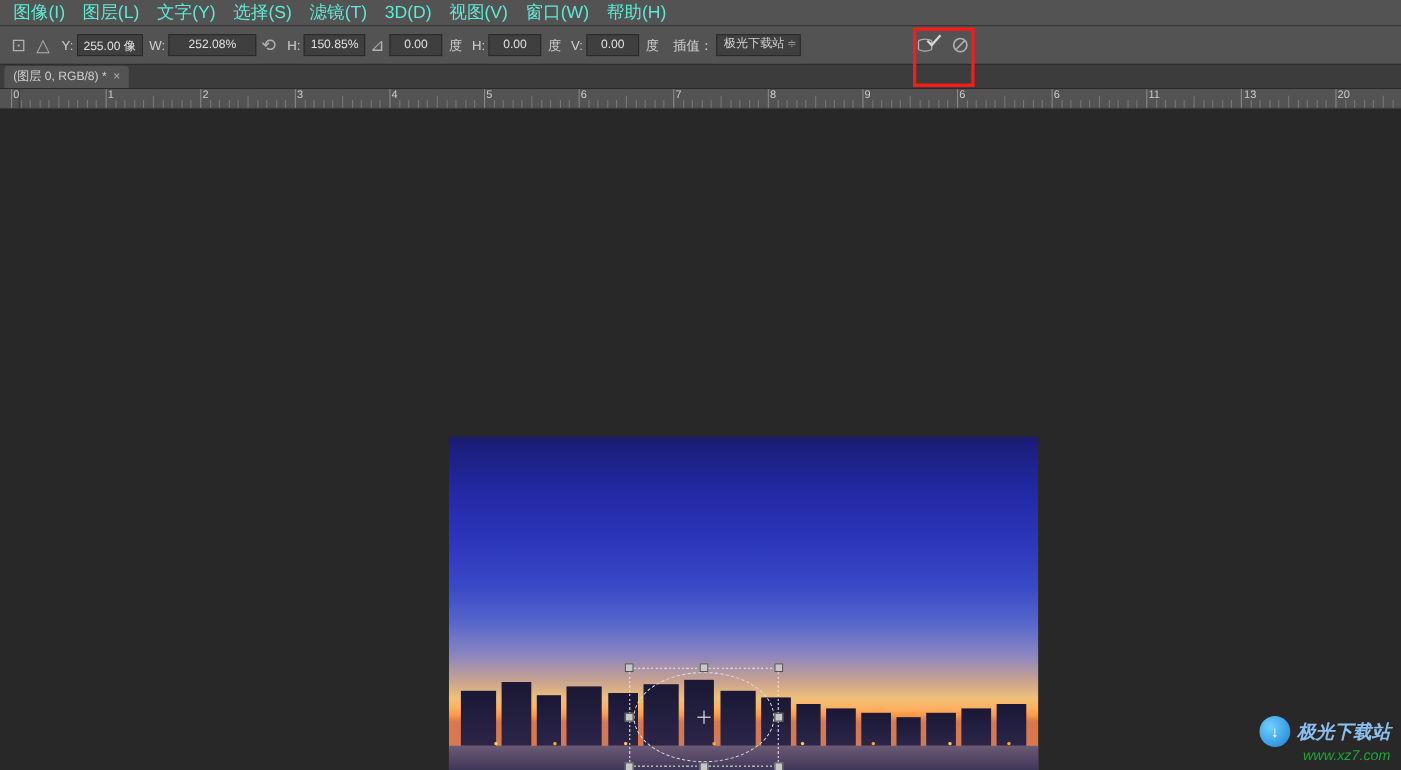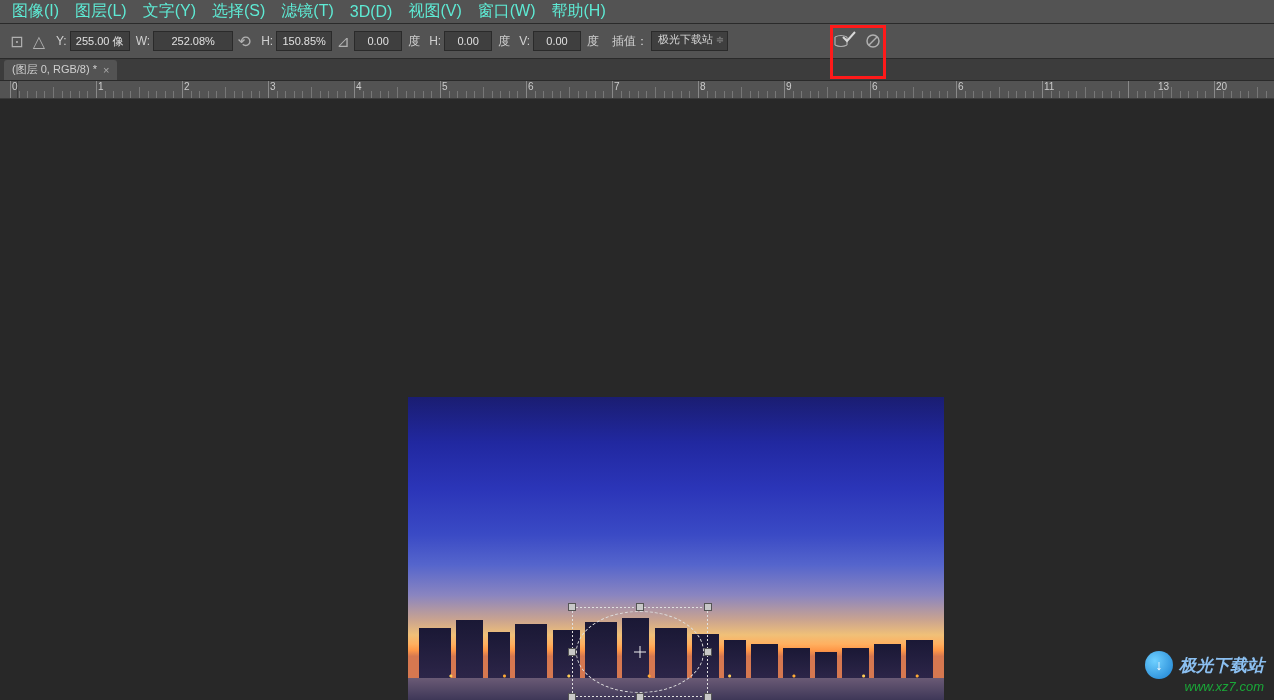--- a/index.html
+++ b/index.html
@@ -272,21 +272,21 @@
     <div class="tick-minor" style="left: 1050.6px;"></div>
     <div class="tick-minor" style="left: 1059.2px;"></div>
     <div class="tick-minor" style="left: 1067.8px;"></div>
     <div class="tick-minor" style="left: 1076.4px;"></div>
     <div class="tick-mid" style="left: 1085px;"></div>
     <div class="tick-minor" style="left: 1093.6px;"></div>
     <div class="tick-minor" style="left: 1102.2px;"></div>
     <div class="tick-minor" style="left: 1110.8px;"></div>
     <div class="tick-minor" style="left: 1119.4px;"></div>
     <div class="tick-major" style="left: 1128px;"></div>
-    <div class="num" style="left: 1158px;">13</div>
+    <div class="num" style="left: 1131px;">13</div>
     <div class="tick-minor" style="left: 1136.6px;"></div>
     <div class="tick-minor" style="left: 1145.2px;"></div>
     <div class="tick-minor" style="left: 1153.8px;"></div>
     <div class="tick-minor" style="left: 1162.4px;"></div>
     <div class="tick-mid" style="left: 1171px;"></div>
     <div class="tick-minor" style="left: 1179.6px;"></div>
     <div class="tick-minor" style="left: 1188.2px;"></div>
     <div class="tick-minor" style="left: 1196.8px;"></div>
     <div class="tick-minor" style="left: 1205.4px;"></div>
     <div class="tick-major" style="left: 1214px;"></div>

